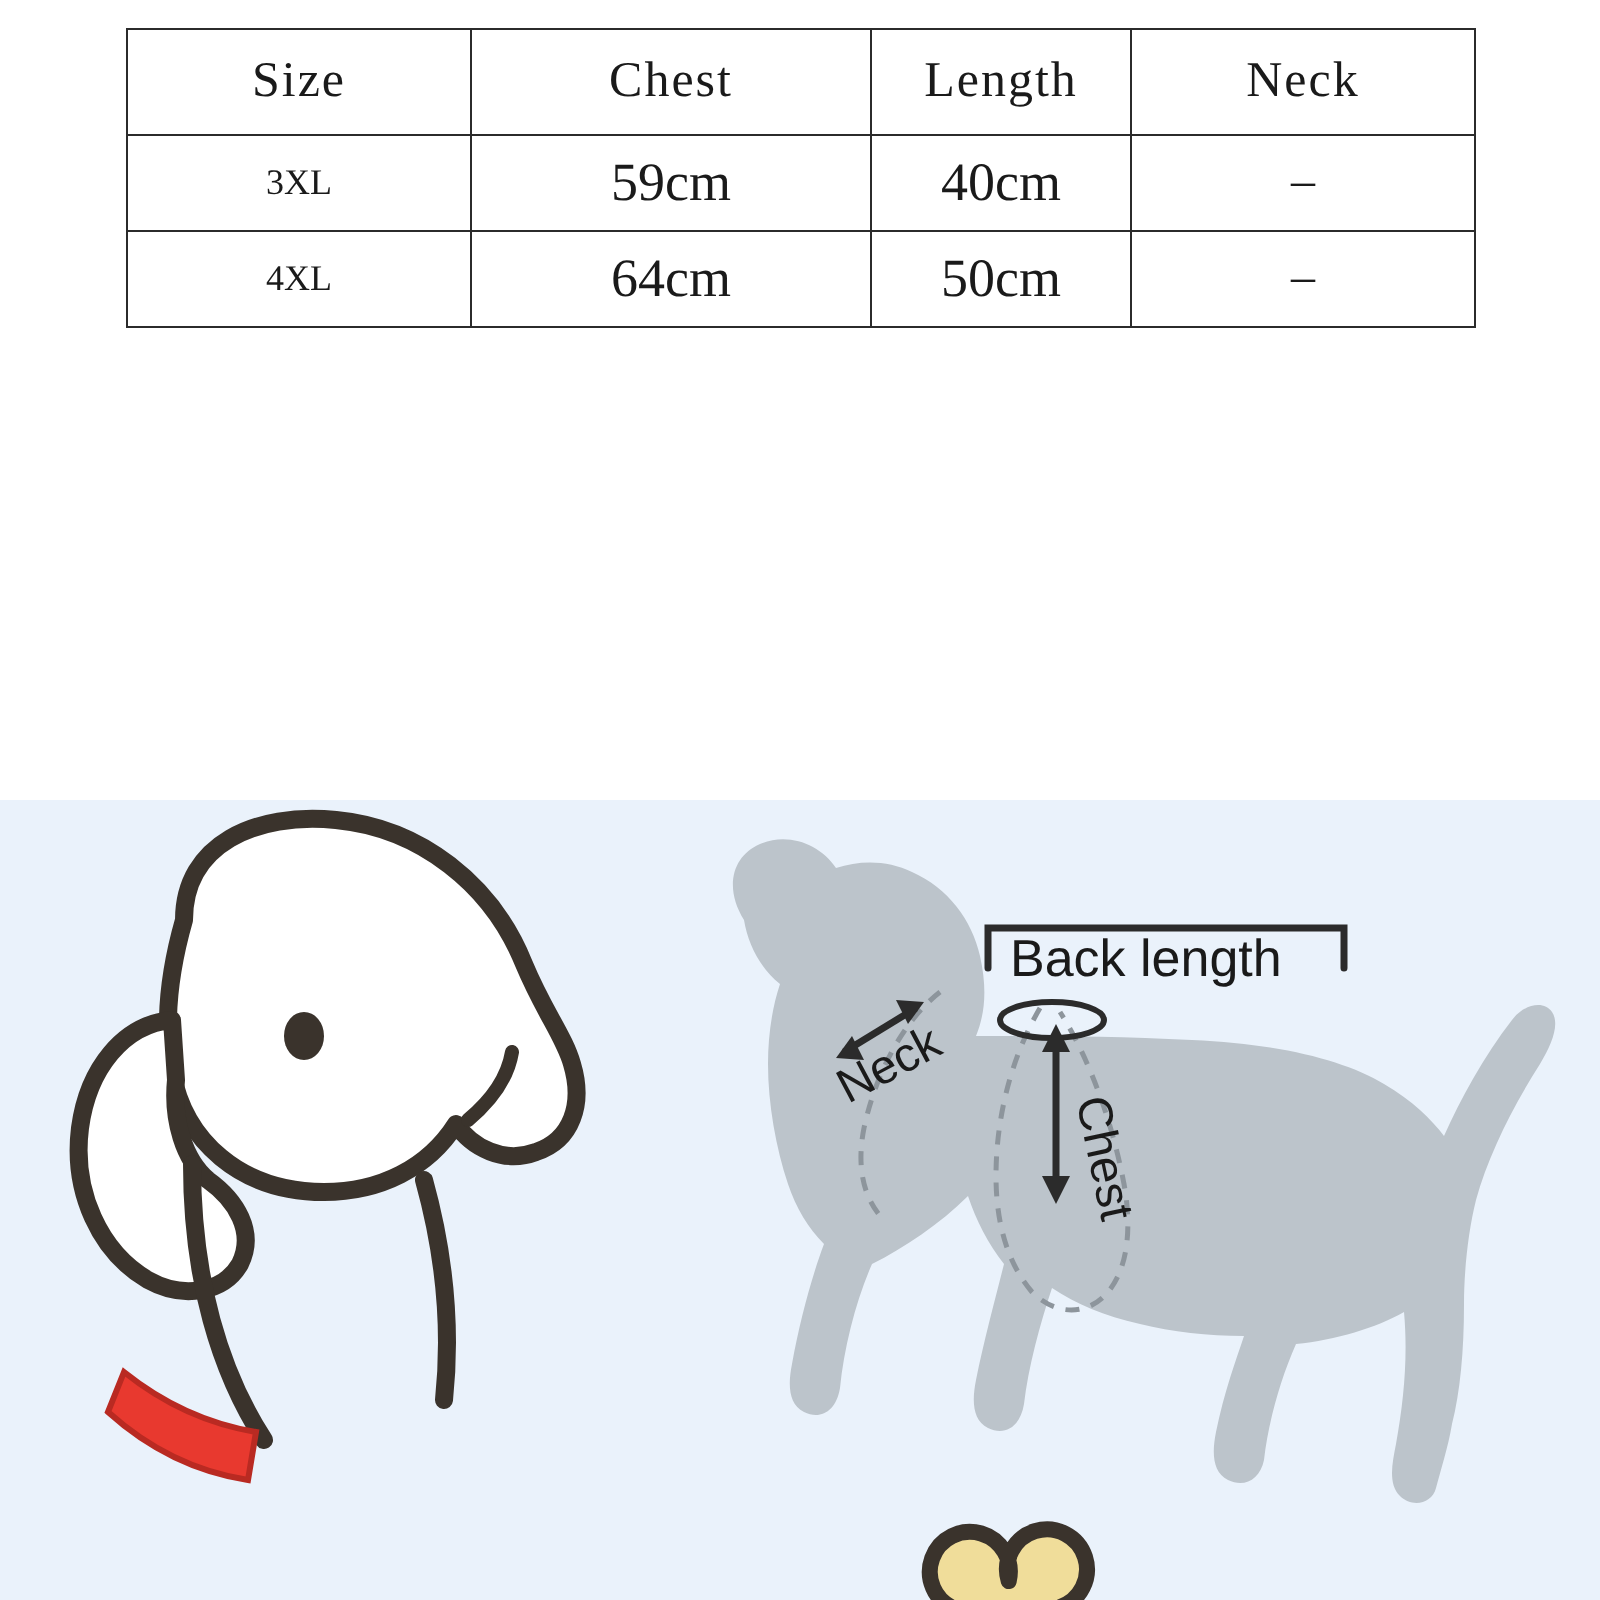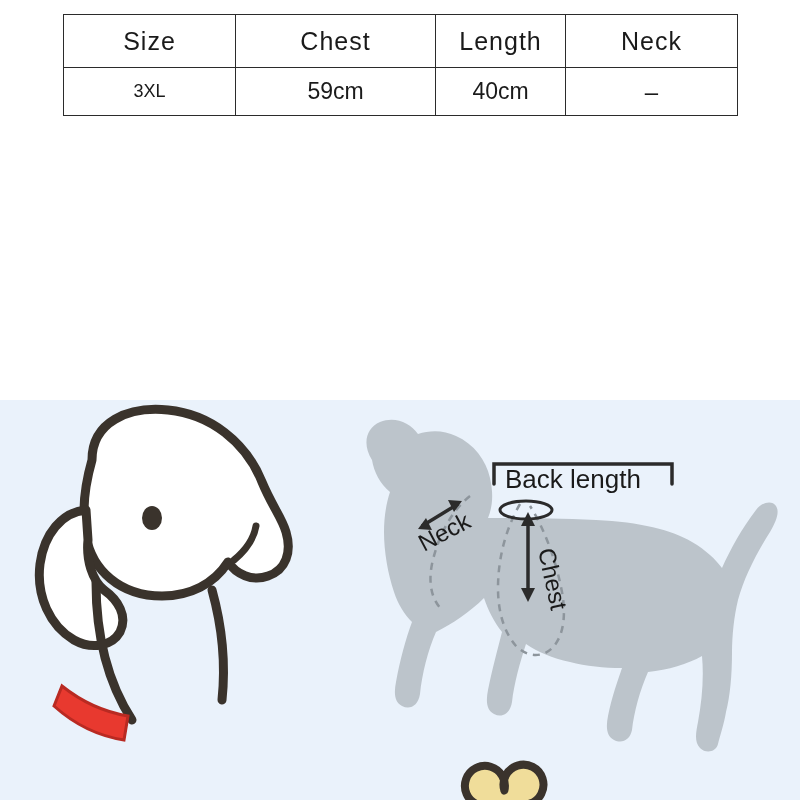--- a/index.html
+++ b/index.html
@@ -31,33 +31,33 @@
   table.size-table {
     width: 674px;
     border-collapse: collapse;
     table-layout: fixed;
     background: #ffffff;
   }
   table.size-table th,
   table.size-table td {
     border: 1px solid #2b2b2b;
     text-align: center;
-    font-family: Liberation Sans, sans-serif;
+    font-family: Liberation Serif, serif;
     color: #1a1a1a;
     font-weight: normal;
     padding: 0;
   }
   table.size-table th {
     height: 52px;
     font-size: 25px;
     letter-spacing: 1px;
   }
   table.size-table td {
     height: 47px;
-    font-size: 23px;
+    font-size: 27px;
   }
   table.size-table td.col-size {
     font-size: 18px;
   }
   table.size-table td.dash {
     font-size: 24px;
   }
   col.c1 { width: 172px; }
   col.c2 { width: 200px; }
   col.c3 { width: 130px; }
@@ -102,20 +102,26 @@
           <th>Chest</th>
           <th>Length</th>
           <th>Neck</th>
         </tr>
       </thead>
       <tbody>
         <tr>
           <td class="col-size">3XL</td>
           <td>59cm</td>
           <td>40cm</td>
+          <td class="dash">–</td>
+        </tr>
+        <tr>
+          <td class="col-size">4XL</td>
+          <td>64cm</td>
+          <td>50cm</td>
           <td class="dash">–</td>
         </tr>
       </tbody>
     </table>
   </div>
 
   <div id="illustration">
     <svg class="svg-layer" viewBox="0 0 800 400" xmlns="http://www.w3.org/2000/svg">
 
       <g>

